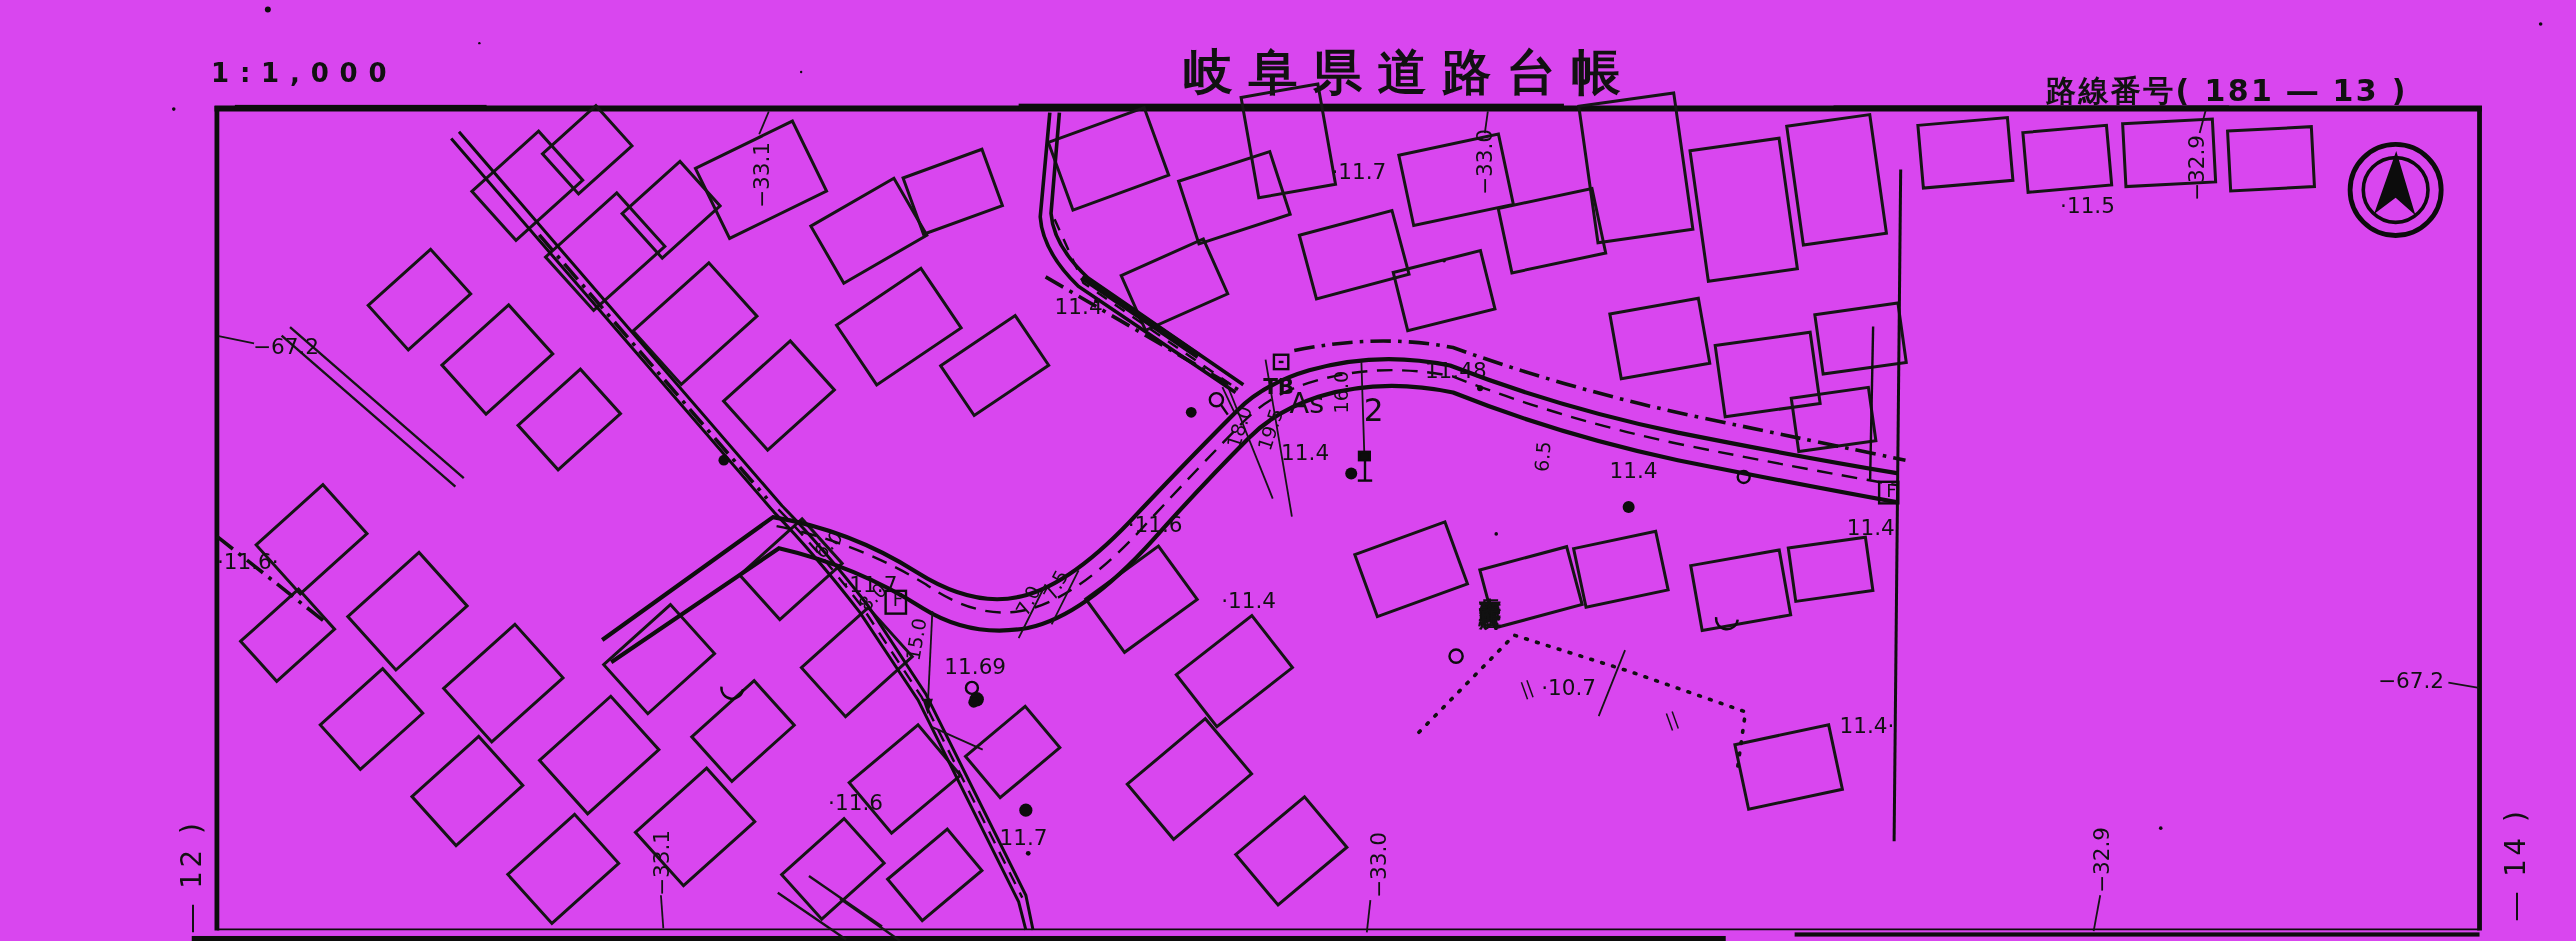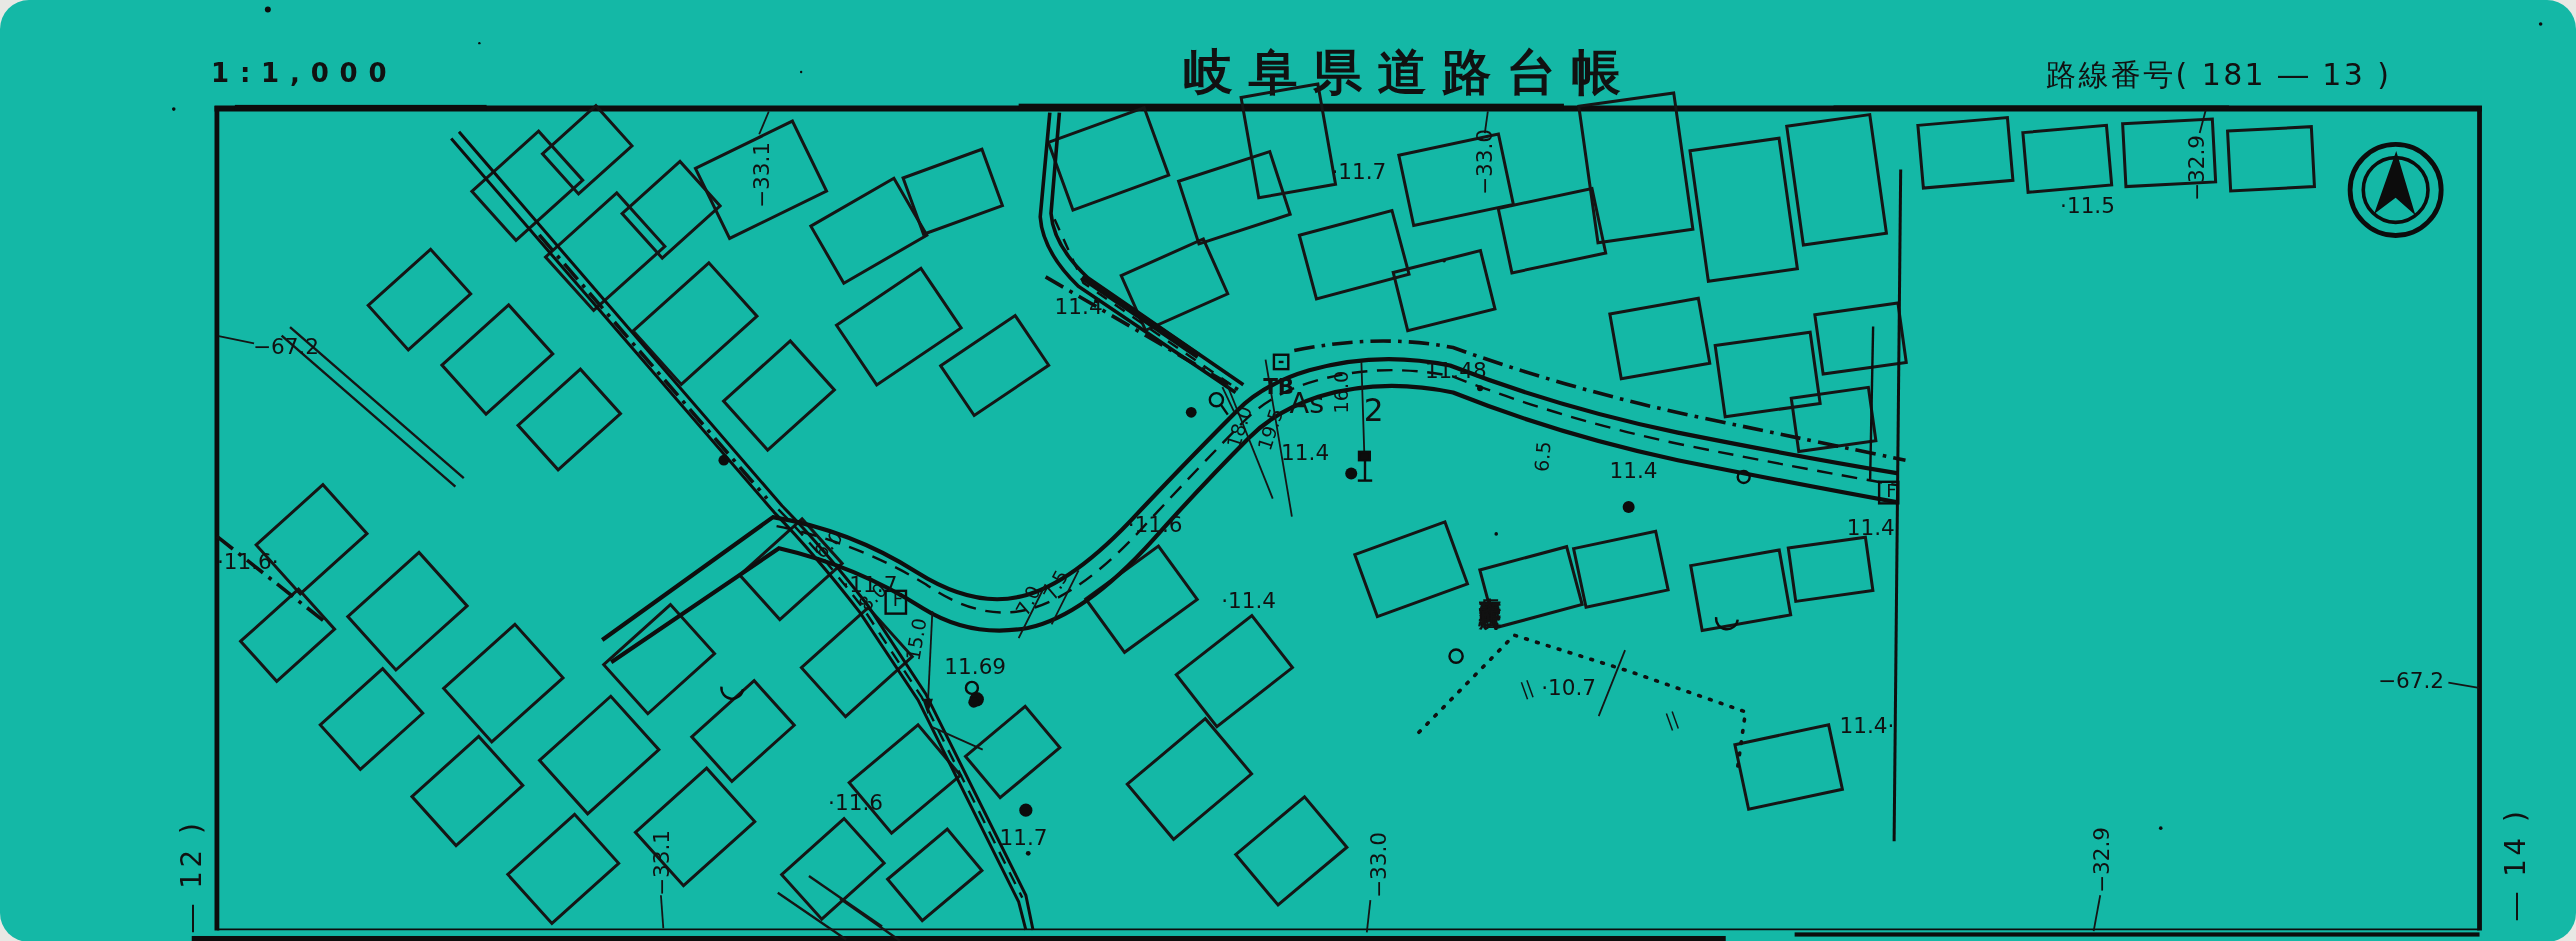--- a/index.html
+++ b/index.html
@@ -1,22 +1,22 @@
 <!DOCTYPE html>
 <html style="font-size:9.6px"><head>
 <meta charset="utf-8">
 <style>
   html,body{margin:0;padding:0;background:#e8e8e4;}
-  #sheet{position:relative;width:2576px;height:942px;background:#14b8a6;overflow:hidden;
-         font-family:"DejaVu Sans",sans-serif;color:#111;border-radius:29px;}
+  #sheet{position:relative;width:2576px;height:942px;background:#d946ef;overflow:hidden;
+         font-family:"DejaVu Sans",sans-serif;color:#111;}
   .abs{position:absolute;}
   #scale-label{left:211px;top:58px;font-size:26px;letter-spacing:10.8px;font-weight:bold;white-space:nowrap;}
   #sheet-title{left:1073px;top:40px;width:563px;text-align:right;font-size:49px;font-weight:bold;
                letter-spacing:15.6px;white-space:nowrap;font-family:"DejaVu Sans",sans-serif;}
-  #route-label{left:2046px;top:55px;font-size:30px;letter-spacing:2.4px;white-space:nowrap;font-weight:400;}
+  #route-label{left:2046px;top:71px;font-size:30px;letter-spacing:2.4px;white-space:nowrap;font-weight:700;}
   .grid-label{position:absolute;font-size:21.6px;white-space:nowrap;transform:translate(-50%,-50%) rotate(-90deg);}
   .grid-label.horiz{transform:translate(-50%,-50%);}
   .sheet-ref{position:absolute;font-size:27.6px;white-space:nowrap;transform:translate(-50%,-50%) rotate(-90deg);letter-spacing:3.6px;}
   #police-label{left:1475px;top:580px;writing-mode:vertical-rl;text-orientation:upright;
                 font-size:22px;font-weight:bold;letter-spacing:1.2px;}
   svg text{font-family:"DejaVu Sans",sans-serif;fill:#111;}
 </style>
 </head>
 <body>
 

